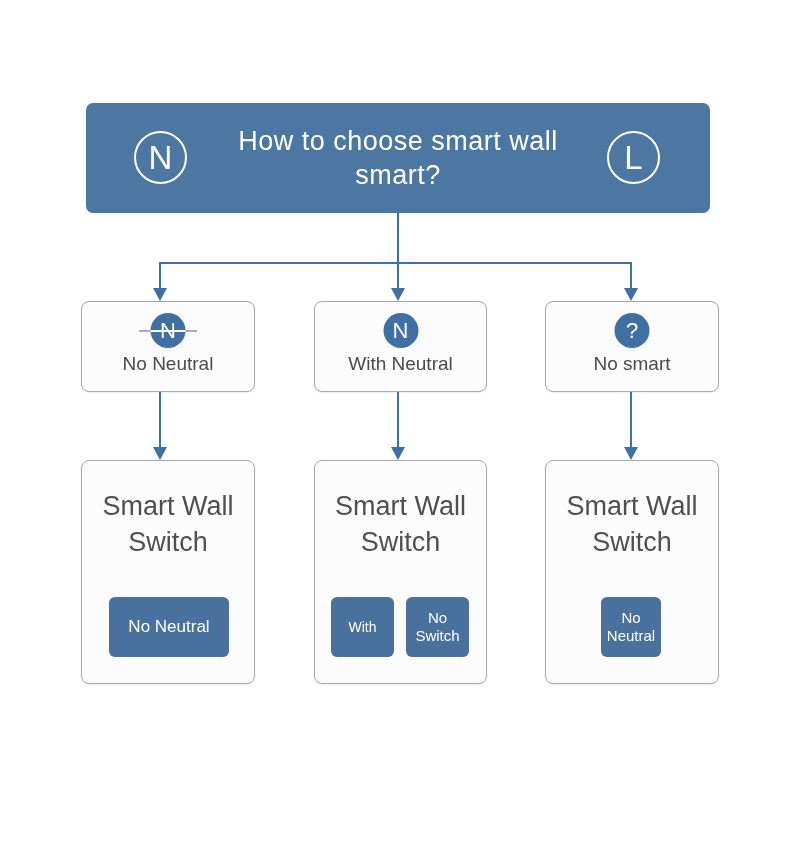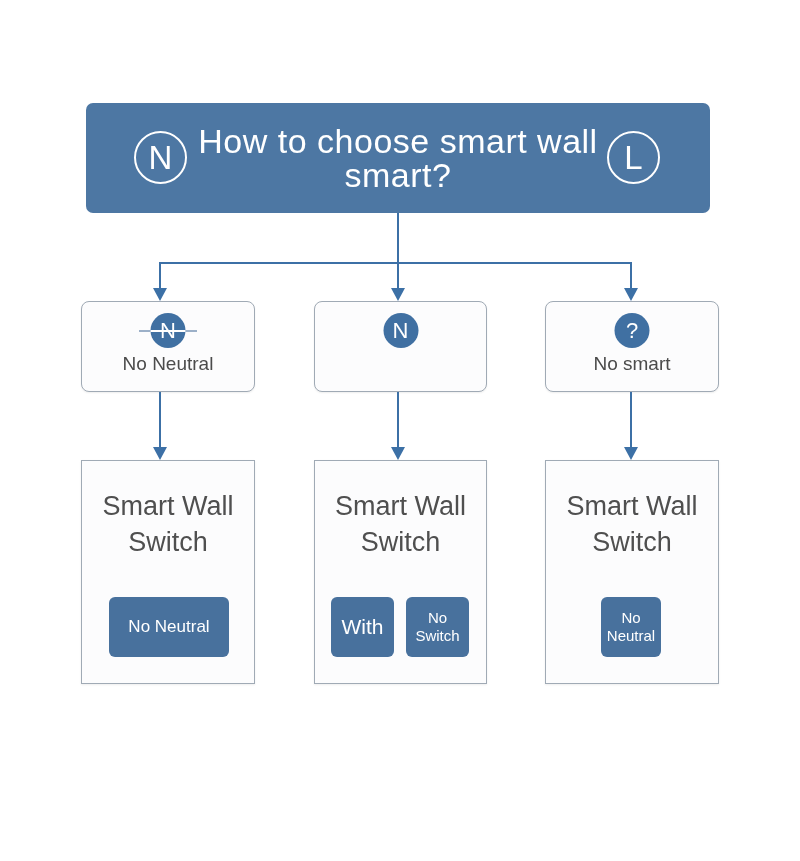--- a/index.html
+++ b/index.html
@@ -28,21 +28,21 @@
     left: 86px; top: 103px;
     width: 624px; height: 110px;
     background: var(--header-bg);
     border-radius: 7px;
   }
   .header-title {
     position: absolute;
     left: 0; right: 0; top: 21px;
     text-align: center;
     color: var(--white);
-    font-size: 34px;
+    font-size: 27px;
     line-height: 34px;
     font-weight: 400;
     letter-spacing: 0.5px;
   }
   .badge {
     position: absolute;
     top: 28px;
     width: 53px; height: 53px;
     border: 2px solid var(--white);
     border-radius: 50%;
@@ -104,21 +104,21 @@
     text-align: center;
     color: var(--text-dark);
     font-size: 19px;
   }
   
   .result-box {
     position: absolute;
     top: 460px; height: 224px;
     background: var(--box-bg);
     border: 1.5px solid var(--box-border);
-    border-radius: 0;
+    border-radius: 8px;
     box-shadow: 0 1px 2px rgba(0,0,0,0.07);
   }
   .result-title {
     position: absolute;
     left: 0; right: 0; top: 27px;
     text-align: center;
     color: #4f4f4f;
     font-size: 27px;
     line-height: 36px;
   }
@@ -170,20 +170,21 @@
       <span>N</span>
       <span class="inner-strike"></span>
     </div>
     <div class="opt-label">No Neutral</div>
   </div>
 
   <div class="option-box" style="left:314px; width:173px;">
     <div class="opt-circle">
       <span>N</span>
     </div>
+    <div class="opt-label">With Neutral</div>
   </div>
 
   <div class="option-box" style="left:545px; width:174px;">
     <div class="opt-circle">
       <span>?</span>
     </div>
     <div class="opt-label">No smart</div>
   </div>
 
   <div class="vline" style="left:159px; top:392px; height:56px;"></div>
@@ -202,21 +203,21 @@
       <span class="line">No Neutral</span>
     </div>
   </div>
 
   <div class="result-box" style="left:314px; width:173px;">
     <div class="result-title">
       <div>Smart Wall</div>
       <div>Switch</div>
     </div>
     <div class="chip chip-small" style="left:16px; width:63px;">
-      <span class="line" style="font-size:21px;">With</span>
+      <span class="line" style="font-size:14px;">With</span>
     </div>
     <div class="chip chip-small" style="left:91px; width:63px;">
       <span class="line">No</span>
       <span class="line">Switch</span>
     </div>
   </div>
 
   <div class="result-box" style="left:545px; width:174px;">
     <div class="result-title">
       <div>Smart Wall</div>

